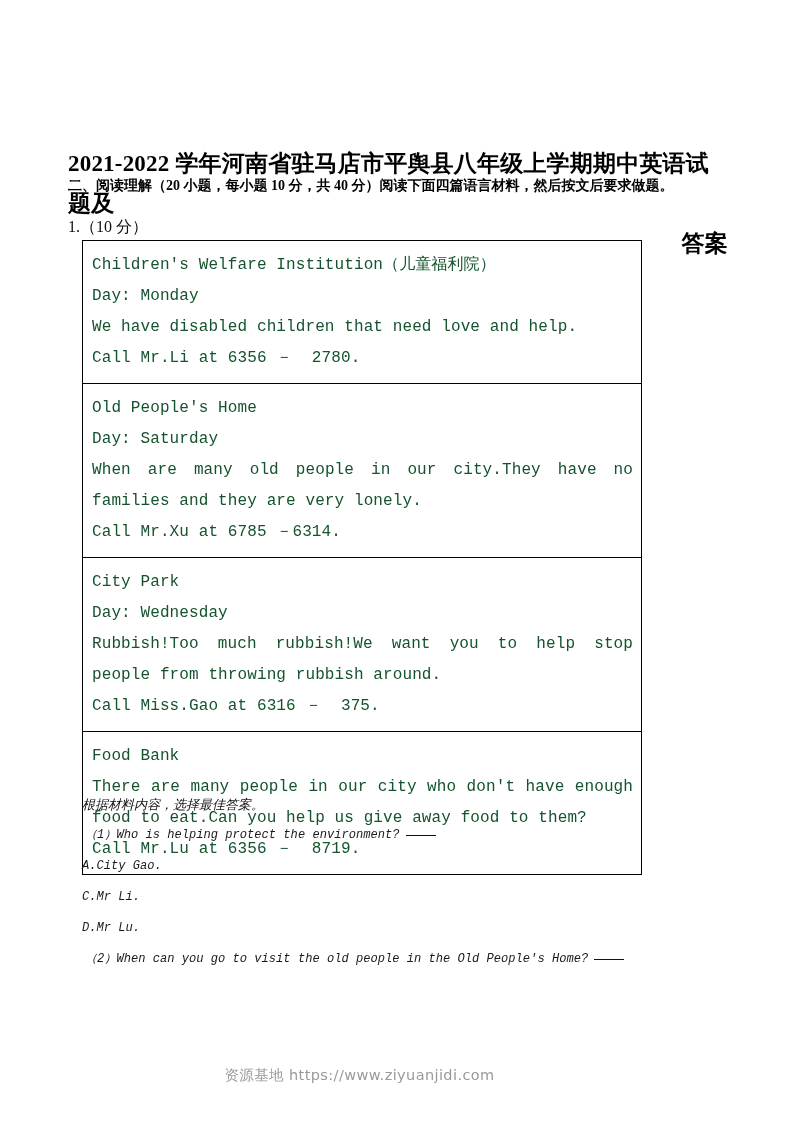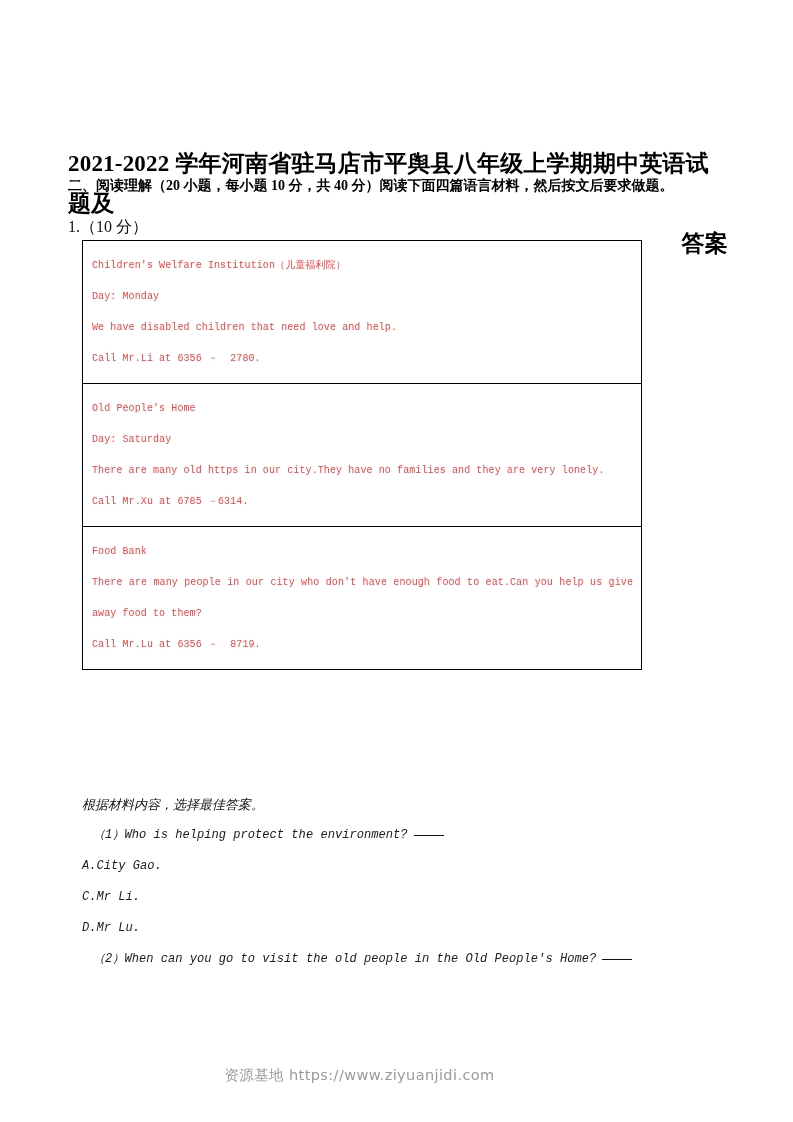--- a/index.html
+++ b/index.html
@@ -83,23 +83,23 @@
     border-bottom: 1.2px solid #000;
     box-sizing: border-box;
     padding: 9px 8px 9px 9px;
   }
   .material-row:last-child {
     border-bottom: none;
   }
   .material-row .m-line {
     display: block;
     font-family: "Liberation Mono", "DejaVu Sans Mono", monospace;
-    font-size: 10px;
+    font-size: 16px;
     line-height: 31px;
-    color: #ef4444;
+    color: #14532d;
     white-space: pre-wrap;
     letter-spacing: 0.1px;
   }
   .material-row .m-line.cjk {
     font-family: "Liberation Mono", "DejaVu Sans Mono", monospace;
   }
   .material-row .m-line.justify {
     text-align: justify;
     text-align-last: left;
   }
@@ -116,21 +116,21 @@
     font-family: "Liberation Serif", "DejaVu Serif", serif;
     font-size: 13px;
     line-height: 30px;
     color: #111;
   }
   .question-line {
     font-family: "Liberation Mono", "DejaVu Sans Mono", monospace;
     font-size: 12.1px;
     line-height: 31px;
     color: #1a1a1a;
-    padding-left: 11px;
+    padding-left: 3px;
     white-space: nowrap;
   }
   .question-line .blank {
     display: inline-block;
     width: 30px;
     border-bottom: 1.4px solid #111;
     margin-left: 6px;
     vertical-align: 2px;
   }
   .option-line {
@@ -173,24 +173,30 @@
     <div class="material-row">
       <span class="m-line cjk">Children's Welfare Institution（儿童福利院）</span>
       <span class="m-line">Day: Monday</span>
       <span class="m-line">We have disabled children that need love and help.</span>
       <span class="m-line">Call Mr.Li at 6356 －  2780.</span>
     </div>
 
     <div class="material-row">
       <span class="m-line">Old People's Home</span>
       <span class="m-line">Day: Saturday</span>
-      <span class="m-line justify">There are many old https in our city.They have no families and they are very lonely.</span>
+      <span class="m-line justify">When are many old people in our city.They have no families and they are very lonely.</span>
       <span class="m-line">Call Mr.Xu at 6785 －6314.</span>
     </div>
 
+    <div class="material-row">
+      <span class="m-line">City Park</span>
+      <span class="m-line">Day: Wednesday</span>
+      <span class="m-line justify">Rubbish!Too much rubbish!We want you to help stop people from throwing rubbish around.</span>
+      <span class="m-line">Call Miss.Gao at 6316 －  375.</span>
+    </div>
 
     <div class="material-row">
       <span class="m-line">Food Bank</span>
       <span class="m-line justify">There are many people in our city who don't have enough food to eat.Can you help us give away food to them?</span>
       <span class="m-line">Call Mr.Lu at 6356 －  8719.</span>
     </div>
 
   </div>
 
   <div class="below">

